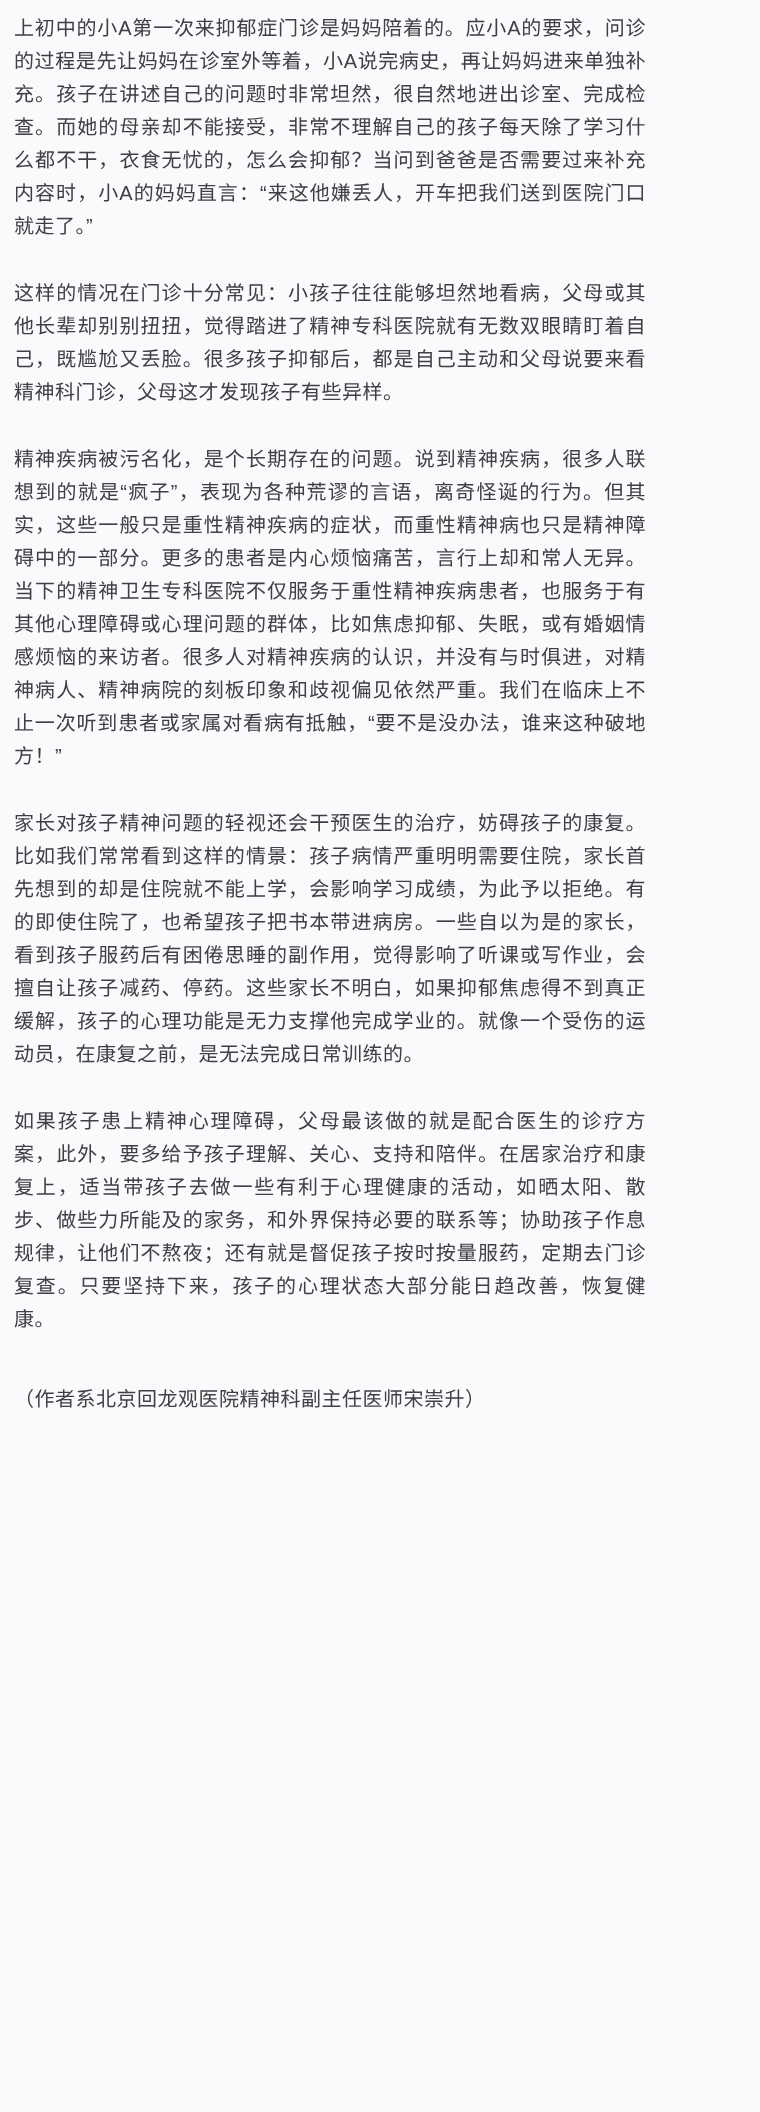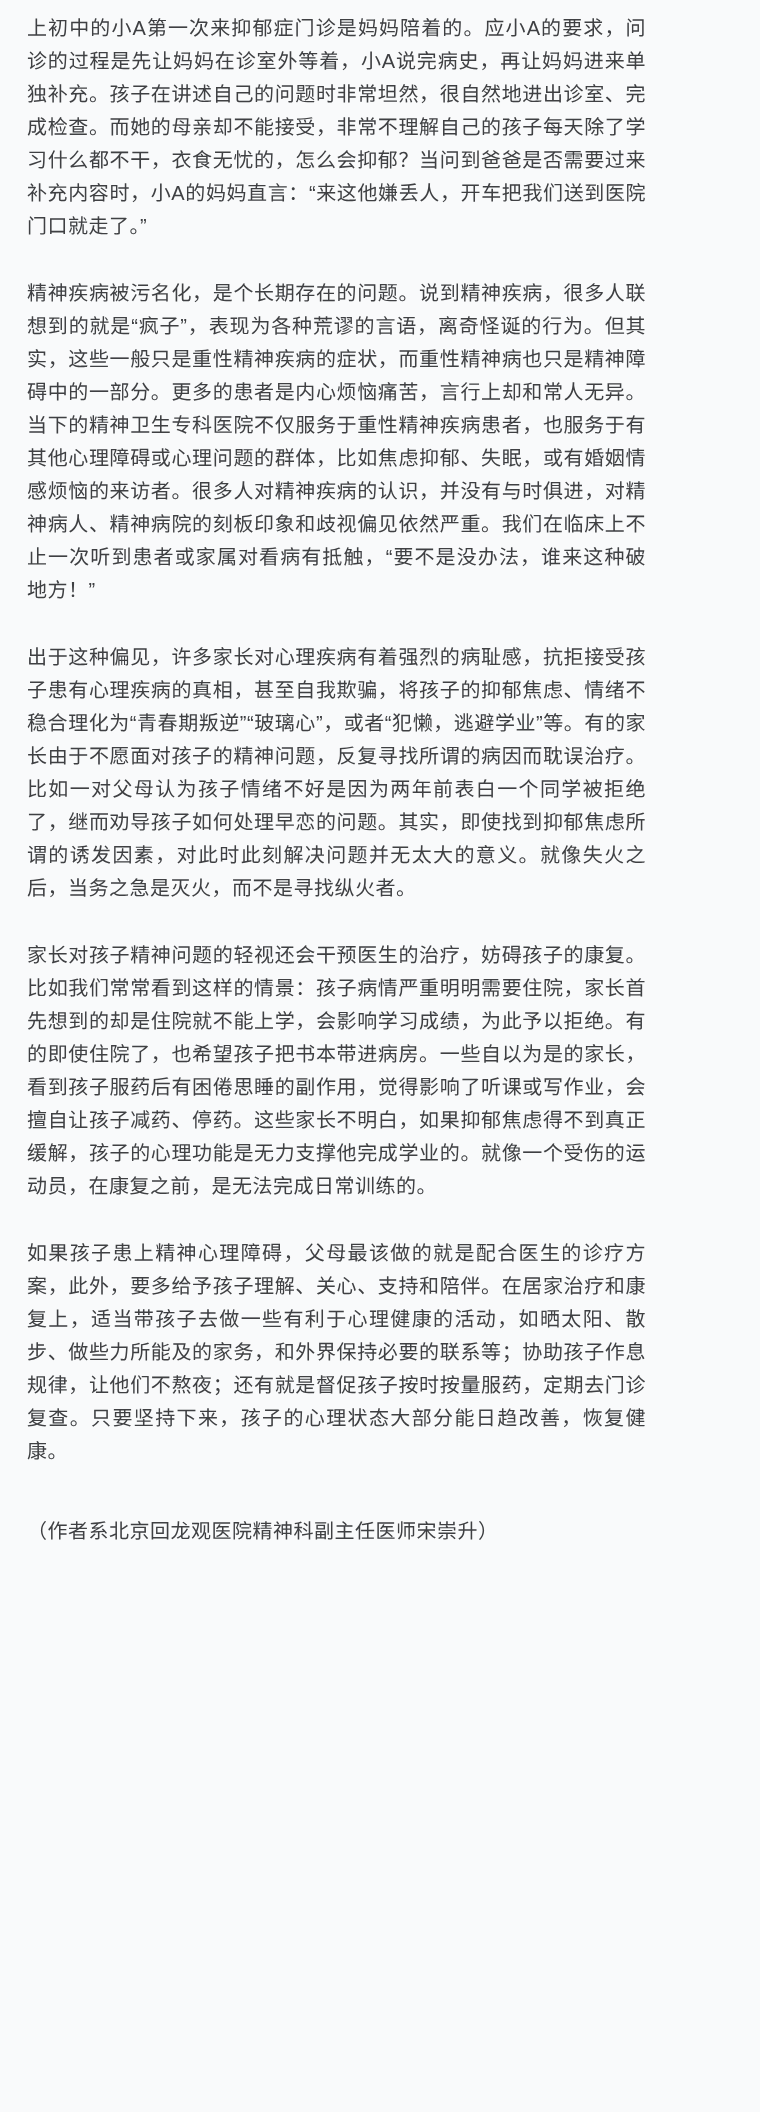--- a/index.html
+++ b/index.html
@@ -11,21 +11,21 @@
   body{
     width:760px;
     height:2112px;
     background:var(--bg);
     font-family:"Liberation Sans","DejaVu Sans",sans-serif;
     overflow:hidden;
   }
   .article{
     box-sizing:border-box;
     width:676px;
-    padding:12px 30px 0 27px;
+    padding:12px 30px 0 14px;
     color:var(--text);
   }
   .article p{
     margin:0 0 34px 0;
     font-size:20px;
     line-height:33px;
     text-align:justify;
     text-justify:inter-ideograph;
     letter-spacing:0.5px;
   }
@@ -33,19 +33,19 @@
     text-align:left;
     margin-bottom:18px;
     margin-top:47px;
   }
 </style>
 </head>
 <body>
 
 <div class="article">
   <p>上初中的小A第一次来抑郁症门诊是妈妈陪着的。应小A的要求，问诊的过程是先让妈妈在诊室外等着，小A说完病史，再让妈妈进来单独补充。孩子在讲述自己的问题时非常坦然，很自然地进出诊室、完成检查。而她的母亲却不能接受，非常不理解自己的孩子每天除了学习什么都不干，衣食无忧的，怎么会抑郁？当问到爸爸是否需要过来补充内容时，小A的妈妈直言：“来这他嫌丢人，开车把我们送到医院门口就走了。”</p>
+  <p>这样的情况在门诊十分常见：小孩子往往能够坦然地看病，父母或其他长辈却别别扭扭，觉得踏进了精神专科医院就有无数双眼睛盯着自己，既尴尬又丢脸。很多孩子抑郁后，都是自己主动和父母说要来看精神科门诊，父母这才发现孩子有些异样。</p>
   <p>精神疾病被污名化，是个长期存在的问题。说到精神疾病，很多人联想到的就是“疯子”，表现为各种荒谬的言语，离奇怪诞的行为。但其实，这些一般只是重性精神疾病的症状，而重性精神病也只是精神障碍中的一部分。更多的患者是内心烦恼痛苦，言行上却和常人无异。当下的精神卫生专科医院不仅服务于重性精神疾病患者，也服务于有其他心理障碍或心理问题的群体，比如焦虑抑郁、失眠，或有婚姻情感烦恼的来访者。很多人对精神疾病的认识，并没有与时俱进，对精神病人、精神病院的刻板印象和歧视偏见依然严重。我们在临床上不止一次听到患者或家属对看病有抵触，“要不是没办法，谁来这种破地方！”</p>
-  <p>出于这种偏见，许多家长对心理疾病有着强烈的病耻感，抗拒接受孩子患有心理疾病的真相，甚至自我欺骗，将孩子的抑郁焦虑、情绪不稳合理化为“青春期叛逆”“玻璃心”，或者“犯懒，逃避学业”等。有的家长由于不愿面对孩子的精神问题，反复寻找所谓的病因而耽误治疗。比如一对父母认为孩子情绪不好是因为两年前表白一个同学被拒绝了，继而劝导孩子如何处理早恋的问题。其实，即使找到抑郁焦虑所谓的诱发因素，对此时此刻解决问题并无太大的意义。就像失火之后，当务之急是灭火，而不是寻找纵火者。</p>
   <p>家长对孩子精神问题的轻视还会干预医生的治疗，妨碍孩子的康复。比如我们常常看到这样的情景：孩子病情严重明明需要住院，家长首先想到的却是住院就不能上学，会影响学习成绩，为此予以拒绝。有的即使住院了，也希望孩子把书本带进病房。一些自以为是的家长，看到孩子服药后有困倦思睡的副作用，觉得影响了听课或写作业，会擅自让孩子减药、停药。这些家长不明白，如果抑郁焦虑得不到真正缓解，孩子的心理功能是无力支撑他完成学业的。就像一个受伤的运动员，在康复之前，是无法完成日常训练的。</p>
   <p>如果孩子患上精神心理障碍，父母最该做的就是配合医生的诊疗方案，此外，要多给予孩子理解、关心、支持和陪伴。在居家治疗和康复上，适当带孩子去做一些有利于心理健康的活动，如晒太阳、散步、做些力所能及的家务，和外界保持必要的联系等；协助孩子作息规律，让他们不熬夜；还有就是督促孩子按时按量服药，定期去门诊复查。只要坚持下来，孩子的心理状态大部分能日趋改善，恢复健康。</p>
   <p class="author-note">（作者系北京回龙观医院精神科副主任医师宋崇升）</p>
 
 </div>
 
 </body></html>

